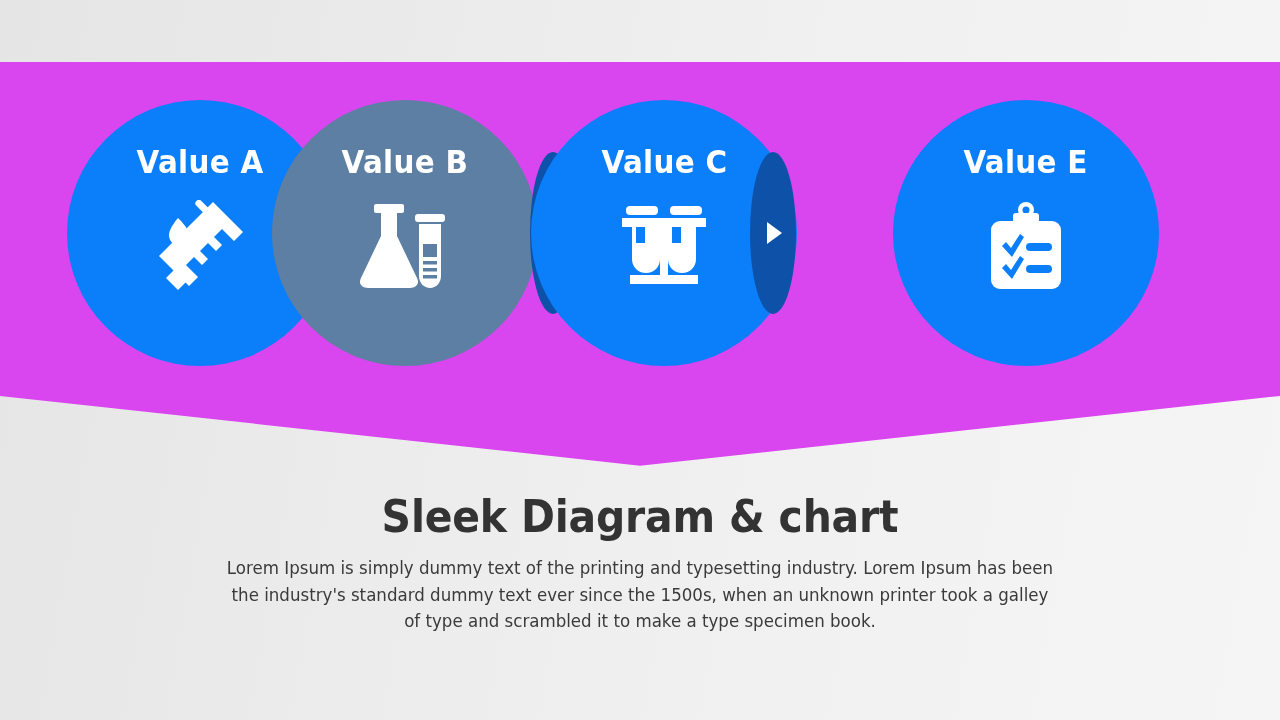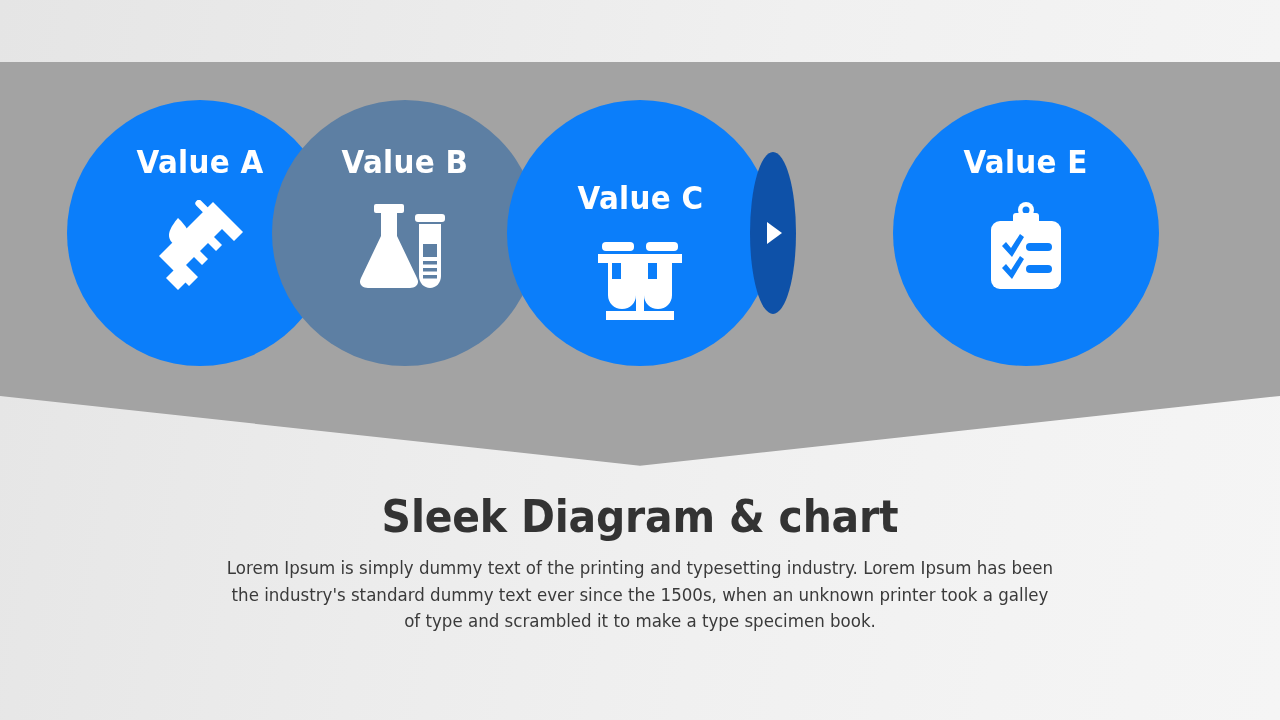--- a/index.html
+++ b/index.html
@@ -9,21 +9,21 @@
     height: 720px;
     overflow: hidden;
     background: #ffffff;
     font-family: "Liberation Sans", sans-serif;
   }
 
   #slide {
     position: relative;
     width: 1280px;
     height: 720px;
-    background: #a3a3a3;
+    background: #d946ef;
     overflow: hidden;
   }
 
   
   .top-band {
     position: absolute;
     left: 0;
     top: 0;
     width: 1280px;
     height: 62px;
@@ -181,21 +181,21 @@
             <rect x="66" y="73" width="14" height="3.5" fill="#5d7fa3"></rect>
           </g>
         </svg>
       </div>
     </div>
 
     <div class="lens" style="left:530px;">
       <div class="tri"></div>
     </div>
 
-    <div class="node blue" style="left:507px;justify-content:center;">
+    <div class="node blue" style="left:531px;">
       <div class="node-label">Value C</div>
       <div class="node-icon">
         <svg width="96" height="84" viewBox="0 0 96 84">
           <g fill="#ffffff">
             <rect x="10" y="2" width="32" height="9" rx="4"></rect>
             <rect x="54" y="2" width="32" height="9" rx="4"></rect>
             <rect x="6" y="14" width="84" height="9"></rect>
             <path d="M16 23 L16 55 C16 63 22 69 30 69 C38 69 44 63 44 55 L44 23 Z"></path>
             <path d="M52 23 L52 55 C52 63 58 69 66 69 C74 69 80 63 80 55 L80 23 Z"></path>
             <rect x="20" y="23" width="9" height="16" fill="#0b7efa"></rect>

